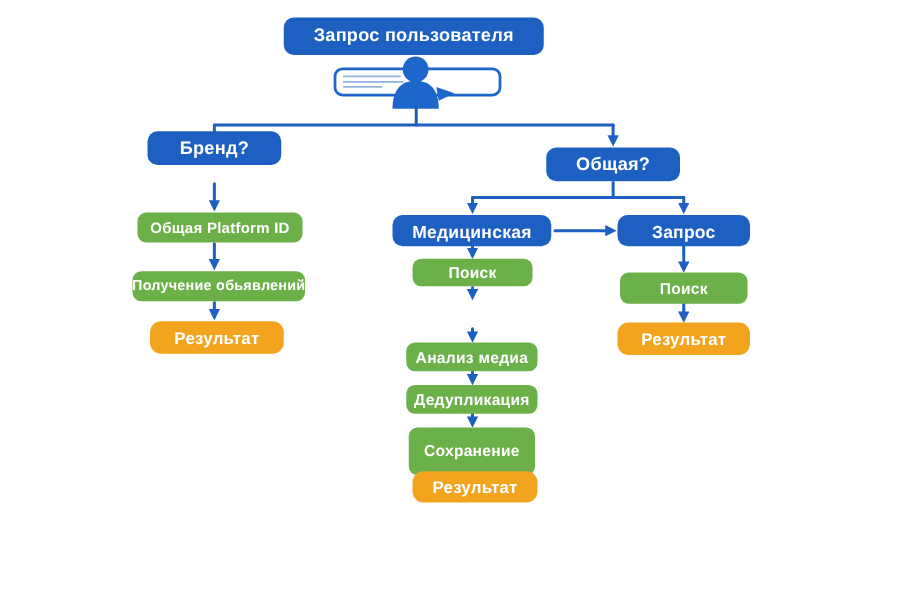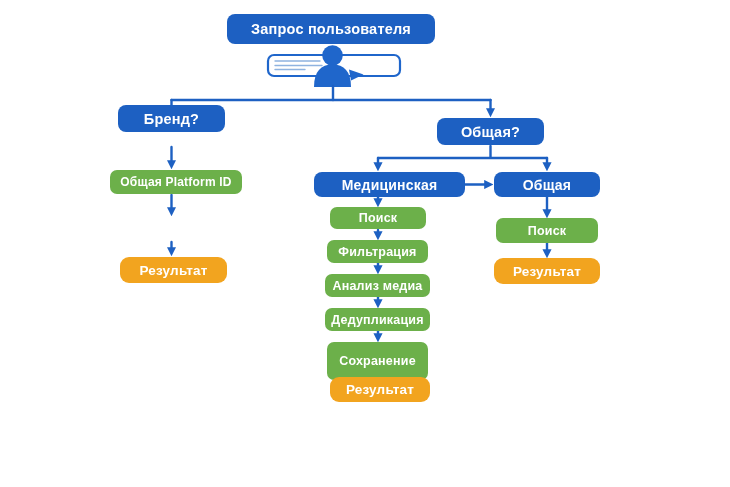--- a/index.html
+++ b/index.html
@@ -74,32 +74,32 @@
     <path class="wire" d="M547,197 L547,211" marker-end="url(#arw)"></path>
     <path class="wire" d="M547,243 L547,251" marker-end="url(#arw)"></path>
   </svg>
 
   <div class="node blue" style="left:227px;top:14px;width:208px;height:30px;font-size:14.5px">Запрос пользователя</div>
 
   <div class="node blue" style="left:118px;top:105px;width:107px;height:27px;font-size:14.5px">Бренд?</div>
 
   <div class="node green" style="left:110px;top:170px;width:132px;height:24px;font-size:12px">Общая Platform ID</div>
 
+  <div class="node green" style="left:106px;top:217px;width:138px;height:24px;font-size:11.5px">Получение обьявлений</div>
 
   <div class="node orange" style="left:120px;top:257px;width:107px;height:26px;font-size:13.5px">Результат</div>
 
   <div class="node blue" style="left:437px;top:118px;width:107px;height:27px;font-size:14.5px">Общая?</div>
 
-  <div class="node blue" style="left:314px;top:172px;width:151px;height:25px;font-size:14px">Медицинская</div>
+  <div class="node blue" style="left:314px;top:172px;width:127px;height:25px;font-size:14px">Медицинская</div>
 
-  <div class="node blue" style="left:494px;top:172px;width:106px;height:25px;font-size:14px">Общая</div>
+  <div class="node blue" style="left:494px;top:172px;width:106px;height:25px;font-size:14px">Запрос</div>
 
   <div class="node green" style="left:330px;top:207px;width:96px;height:22px;font-size:12.5px">Поиск</div>
 
-  <div class="node green" style="left:327px;top:240px;width:101px;height:23px;font-size:12.5px">Фильтрация</div>
 
   <div class="node green" style="left:325px;top:308px;width:105px;height:23px;font-size:12.5px">Дедупликация</div>
 
   <div class="node green" style="left:325px;top:274px;width:105px;height:23px;font-size:12.5px">Анализ медиа</div>
 
   <div class="node green" style="left:327px;top:342px;width:101px;height:38px;font-size:12.5px">Сохранение</div>
 
   <div class="node orange" style="left:330px;top:377px;width:100px;height:25px;font-size:13.5px">Результат</div>
 
   <div class="node green" style="left:496px;top:218px;width:102px;height:25px;font-size:12.5px">Поиск</div>

